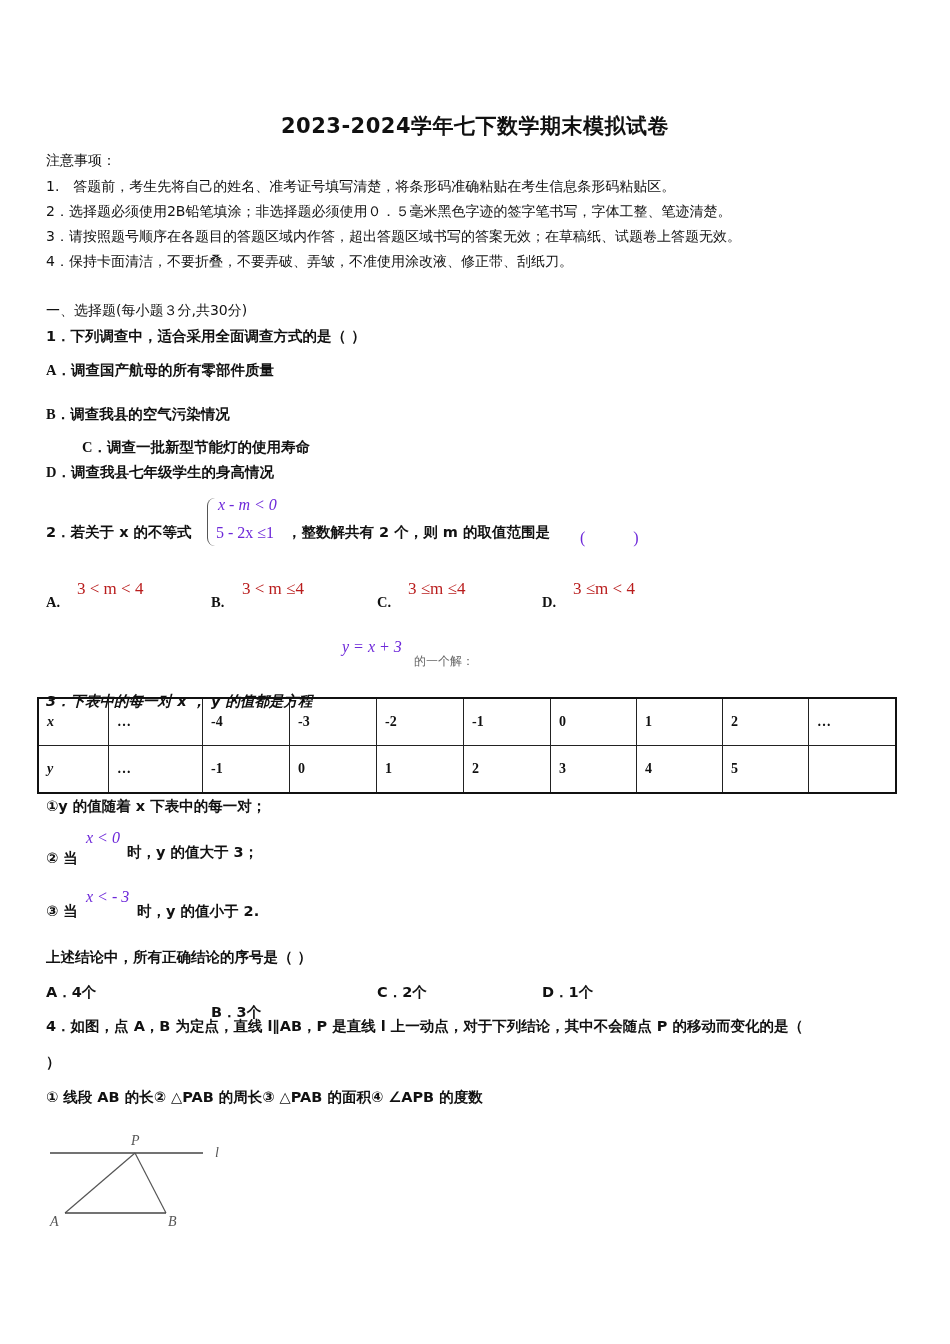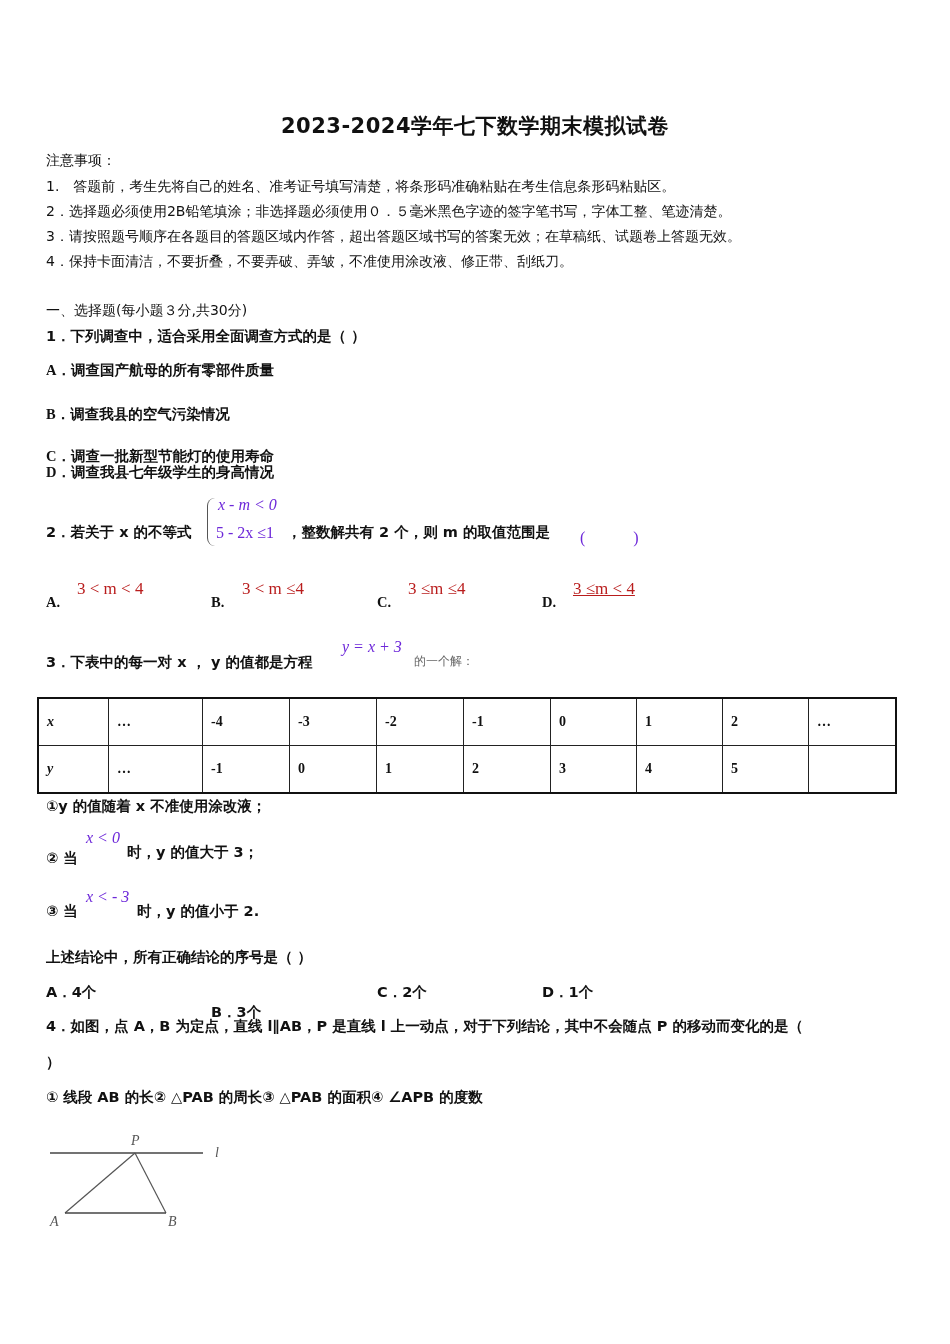--- a/index.html
+++ b/index.html
@@ -37,21 +37,21 @@
 
 <div class="abs note" style="top:302px;">一、选择题(每小题３分,共30分)</div>
 
 <div class="abs q" style="top:327px;">1．下列调查中，适合采用全面调查方式的是（ ）</div>
 <div class="abs q" style="top:361px;">
   <span class="serif">A．</span><span>调查国产航母的所有零部件质量</span>
 </div>
 <div class="abs q" style="top:383px;margin-top:22px;">
   <span class="serif">B．</span><span>调查我县的空气污染情况</span>
 </div>
-<div class="abs q" style="top:447px;">
+<div class="abs q" style="top:438px;margin-left:36px;">
   <span class="serif">C．</span><span>调查一批新型节能灯的使用寿命</span>
 </div>
 <div class="abs q" style="top:463px;">
   <span class="serif">D．</span><span>调查我县七年级学生的身高情况</span>
 </div>
 
 <div class="abs q" style="top:523px;">2．若关于 x 的不等式</div>
 <div class="brace-box">
   <div class="brace"></div>
   <div class="abs mathsm" style="left:11px; top:0px; font-style:italic;">x - m &lt; 0</div>
@@ -68,23 +68,23 @@
   <span class="lbl">B.</span>
 </div>
 <div class="abs math" style="left:242px; top:579px;">3 &lt; m ≤4</div>
 <div class="abs opt" style="left:377px; top:594px;">
   <span class="lbl">C.</span>
 </div>
 <div class="abs math" style="left:408px; top:579px;">3 ≤m ≤4</div>
 <div class="abs opt" style="left:542px; top:594px;">
   <span class="lbl">D.</span>
 </div>
-<div class="abs math" style="left:573px; top:579px;text-decoration:underline;">3 ≤m &lt; 4</div>
+<div class="abs math" style="left:573px; top:579px;">3 ≤m &lt; 4</div>
 
-<div class="abs q" style="top:653px;">3．下表中的每一对 x ， y 的值都是方程</div>
+<div class="abs q" style="top:692px;font-style:italic;">3．下表中的每一对 x ， y 的值都是方程</div>
 <div class="abs mathsm" style="left:342px; top:638px; font-style:italic;">y =  x + 3</div>
 <div class="abs gray" style="left:414px; top:653px; font-size:12px;">的一个解：</div>
 
 <table class="xy">
   <tbody>
       <tr>
     <td style="width:61px; font-style:italic;">x</td>
     <td style="width:85px;">…</td>
     <td style="width:78px;">-4</td>
     <td style="width:78px;">-3</td>
@@ -104,21 +104,21 @@
     <td>2</td>
     <td>3</td>
     <td>4</td>
     <td>5</td>
     <td></td>
   </tr>
 </tbody>
   </table>
 
 <div class="abs q" style="top:797px;">
-  <span>①</span><span>y 的值随着 x 不准使用涂改液；</span>
+  <span>①</span><span>y 的值随着 x 下表中的每一对；</span>
 </div>
 <div class="abs q" style="top:843px;margin-top:6px;">
   <span>② 当</span>
 </div>
 <div class="abs mathsm" style="left:86px; top:829px; font-style:italic;">x &lt; 0</div>
 <div class="abs q" style="left:127px; top:843px;">时，y 的值大于 3；</div>
 
 <div class="abs q" style="top:902px;">
   <span>③ 当</span>
 </div>

